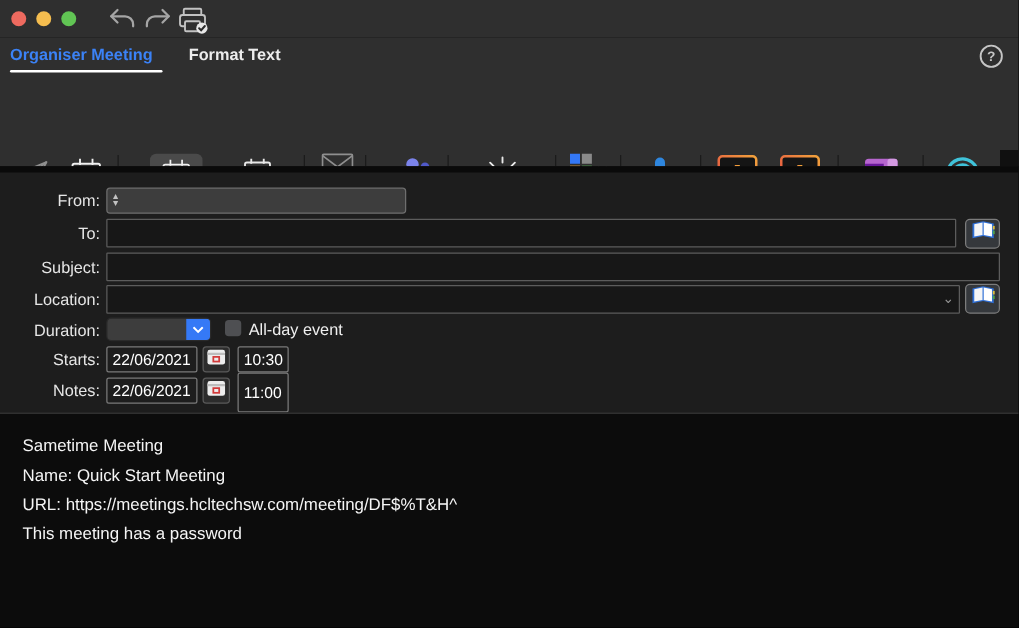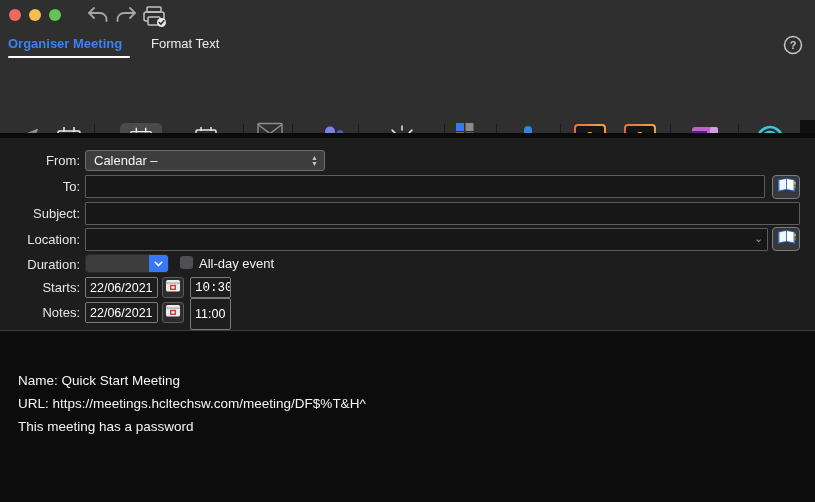--- a/index.html
+++ b/index.html
@@ -10,21 +10,21 @@
   
   .titlebar { position:absolute; left:0; top:0; width:815px; height:30px; background:#2f2f2f; }
   .tl { position:absolute; top:9px; width:12px; height:12px; border-radius:50%; }
   .tl.red { left:9px;  background:#ee6a5f; }
   .tl.yellow { left:29px; background:#f5bd4f; }
   .tl.green { left:49px; background:#61c554; }
   .tbicon { position:absolute; top:5px; }
 
   
   .tabbar { position:absolute; left:0; top:30px; width:815px; height:30px; background:#2f2f2f; }
-  .tab { position:absolute; top:6px; font-size:13px; color:#ececec; cursor:default; }
+  .tab { position:absolute; top:6px; font-size:13px; color:#ececec; cursor:default;font-weight:bold; }
   .tab.active { font-weight:bold; color:#3b82f6; }
   .tab-underline { position:absolute; left:8px; top:56px; width:122px; height:2px; background:#ffffff; border-radius:1px; }
   .helpbtn { position:absolute; left:782px; top:34px; width:22px; height:22px; }
 
   
   .ribbon { position:absolute; left:0; top:60px; width:815px; height:73px; background:#2f2f2f; }
   .rbtn { position:absolute; top:62px; display:flex; flex-direction:column; align-items:center; }
   .rbtn .iconarea { height:40px; display:flex; align-items:center; justify-content:center; }
   .rbtn .iconwrap.selected { background:#4a4a4a; border-radius:5px; padding:2px 7px; }
   .rbtn .lbl { font-size:11px; line-height:12px; color:#f2f2f2; text-align:center; white-space:normal; }
@@ -308,21 +308,20 @@
 
     <div class="overflow-strip">
       <span class="tri-right"></span>
     </div>
   </div>
 
   <div class="form">
 
     <div class="flabel" style="top:15px">From:</div>
     <div class="from-select" style="top:12px">
-      <span class="val">Calendar –</span>
       <span class="stepper">
           <span>▲</span>
           <span>▼</span>
         </span>
     </div>
 
     <div class="flabel" style="top:41px">To:</div>
     <input class="tinput" style="left: 85px; top: 37px; width: 680px; height: 23px;" value="">
     <div class="bookbtn" style="left:772px;top:37px">
       <span>
@@ -367,34 +366,35 @@
     <div class="flabel" style="top:142px">Starts:</div>
     <input class="dtinput" style="left: 85px; top: 139px; width: 73px; height: 21px;" value="22/06/2021">
     <div class="pickbtn" style="left:162px;top:139px">
       <span>
         <svg width="16" height="15" viewBox="0 0 17 16">
           <rect x="1" y="2" width="15" height="12.5" rx="2" fill="#ededed"></rect>
           <path d="M1,5.5 H16" stroke="#bdbdbd" stroke-width="2"></path>
           <rect x="6" y="8" width="5" height="4" fill="none" stroke="#d23b3b" stroke-width="1.5"></rect>
         </svg></span>
     </div>
-    <input class="dtinput" style="left: 190px; top: 139px; width: 41px; height: 21px; font-family: Liberation Mono, monospace;" value="10:30">
+    <input class="dtinput" style="left: 190px; top: 139px; width: 41px; height: 21px;" value="10:30">
 
     <div class="flabel" style="top:167px">Notes:</div>
     <input class="dtinput" style="left: 85px; top: 164px; width: 73px; height: 21px;" value="22/06/2021">
     <div class="pickbtn" style="left:162px;top:164px">
       <span>
         <svg width="16" height="15" viewBox="0 0 17 16">
           <rect x="1" y="2" width="15" height="12.5" rx="2" fill="#ededed"></rect>
           <path d="M1,5.5 H16" stroke="#bdbdbd" stroke-width="2"></path>
           <rect x="6" y="8" width="5" height="4" fill="none" stroke="#d23b3b" stroke-width="1.5"></rect>
         </svg></span>
     </div>
     <input class="dtinput" style="left: 190px; top: 160px; width: 41px; height: 32px;" value="11:00">
   </div>
 
   <div class="docbody">
+    <div class="docline" style="top:18px">Sametime Meeting</div>
     <div class="docline" style="top:42px">Name: Quick Start Meeting</div>
     <div class="docline" style="top:88px">This meeting has a password</div>
     <div class="docline" style="top:65px">URL: https://meetings.hcltechsw.com/meeting/DF$%T&amp;H^</div>
   </div>
 
 </div>
 
 </body></html>

